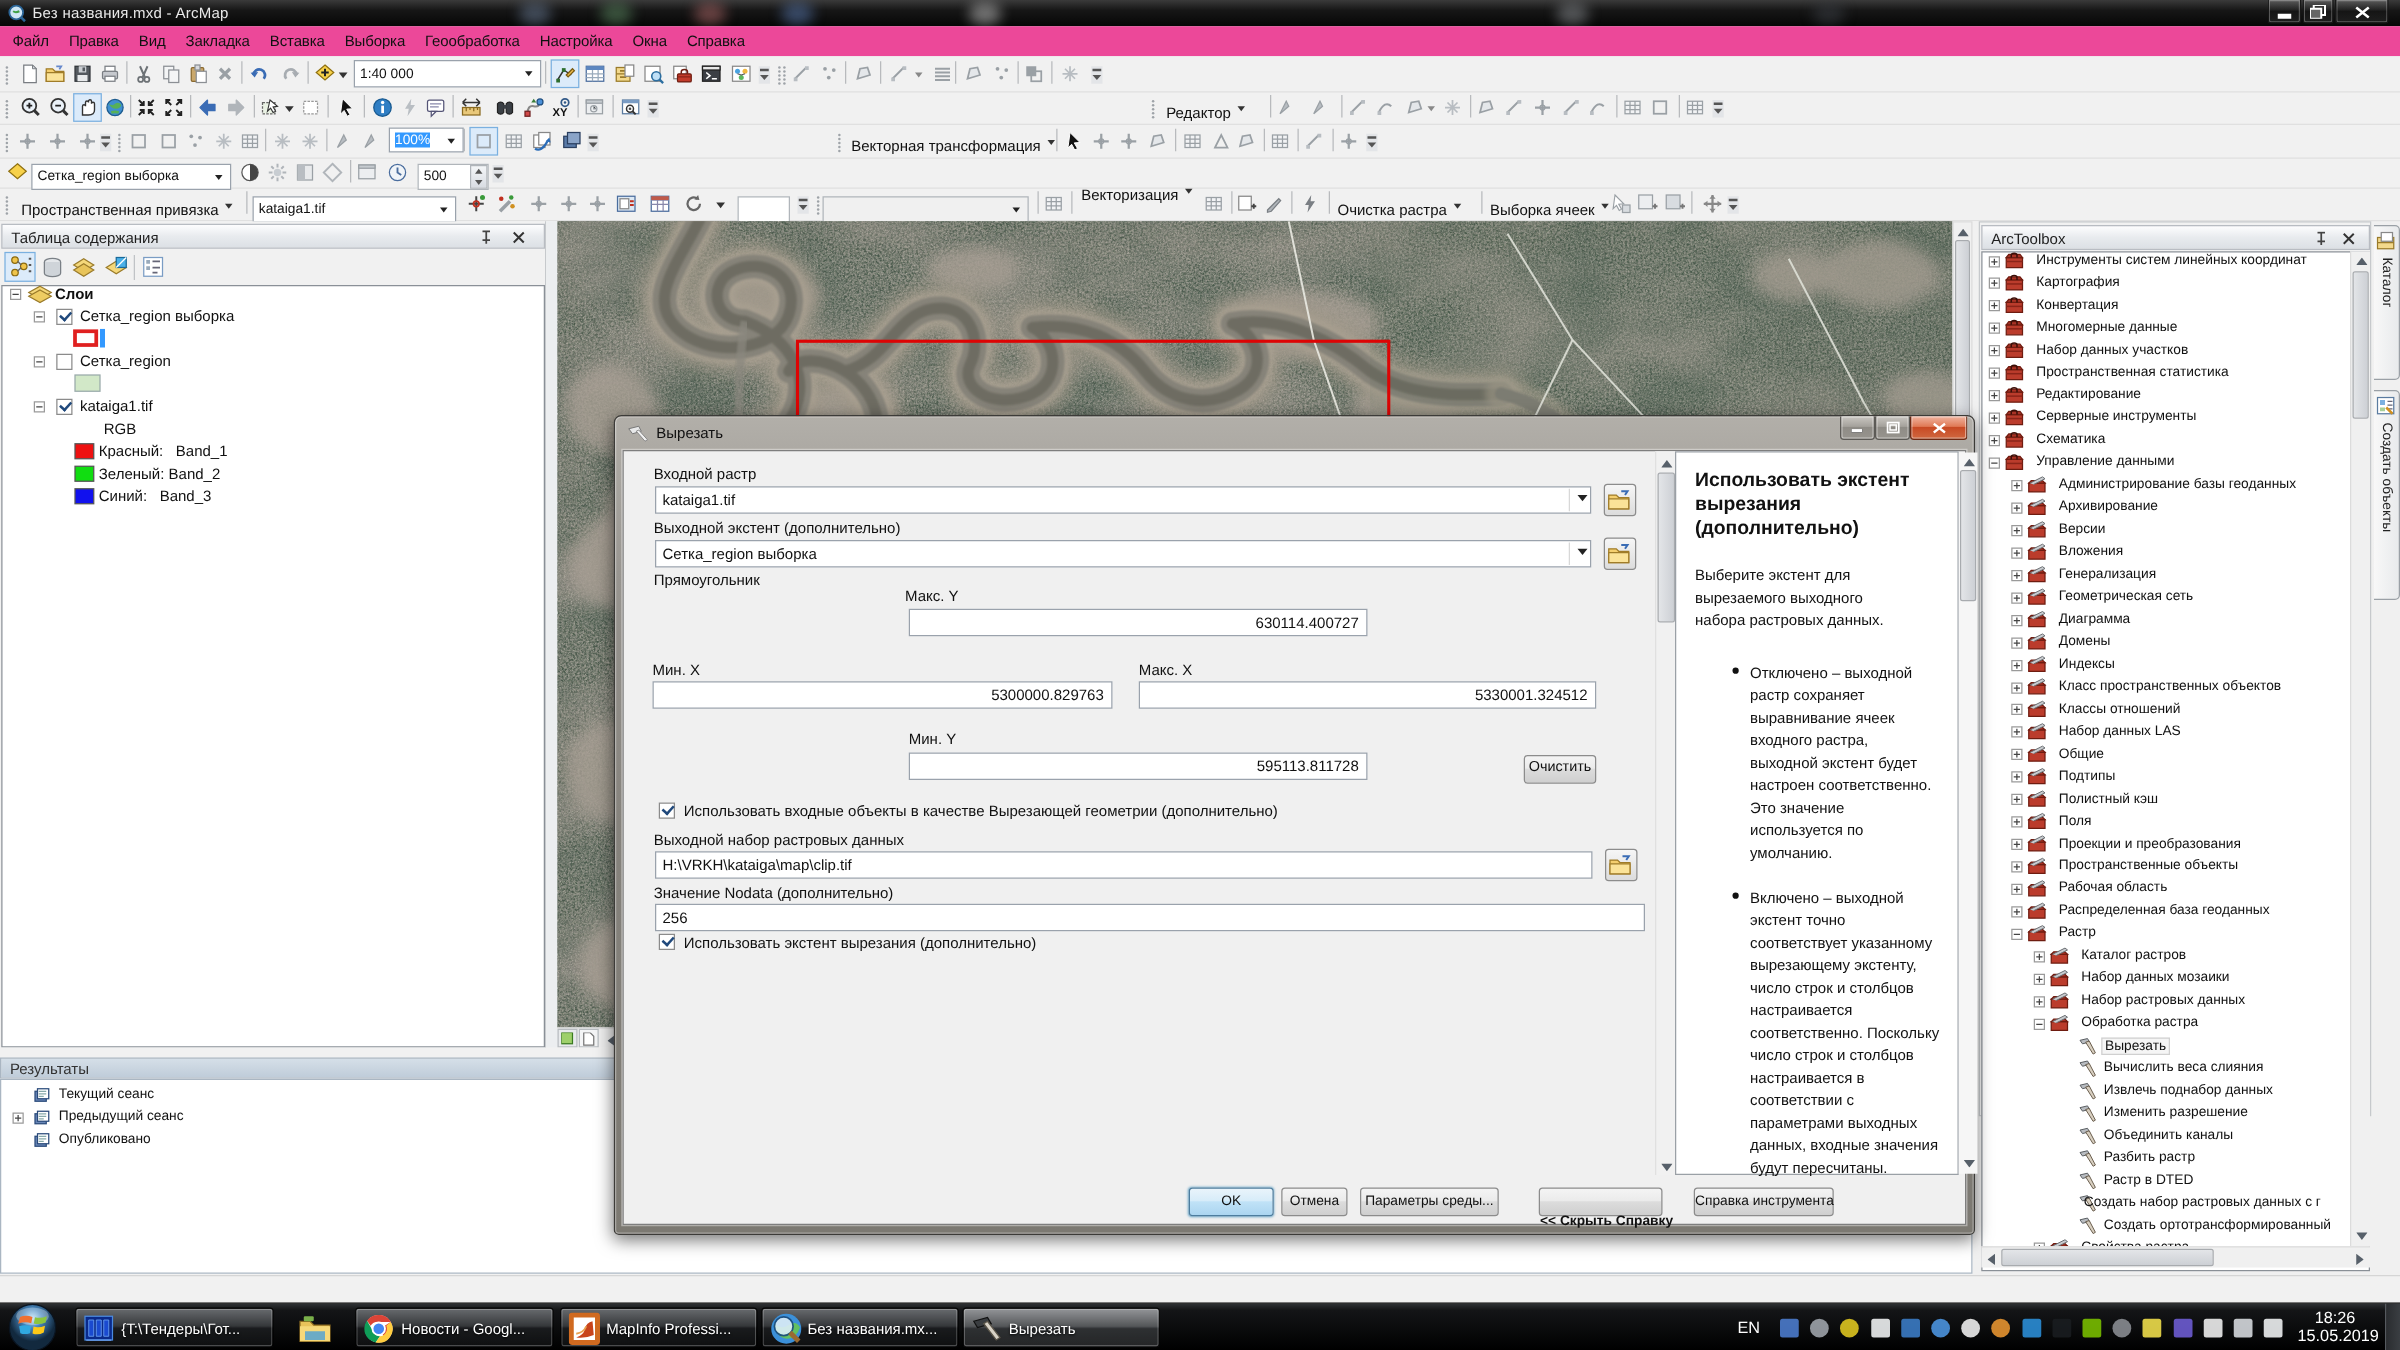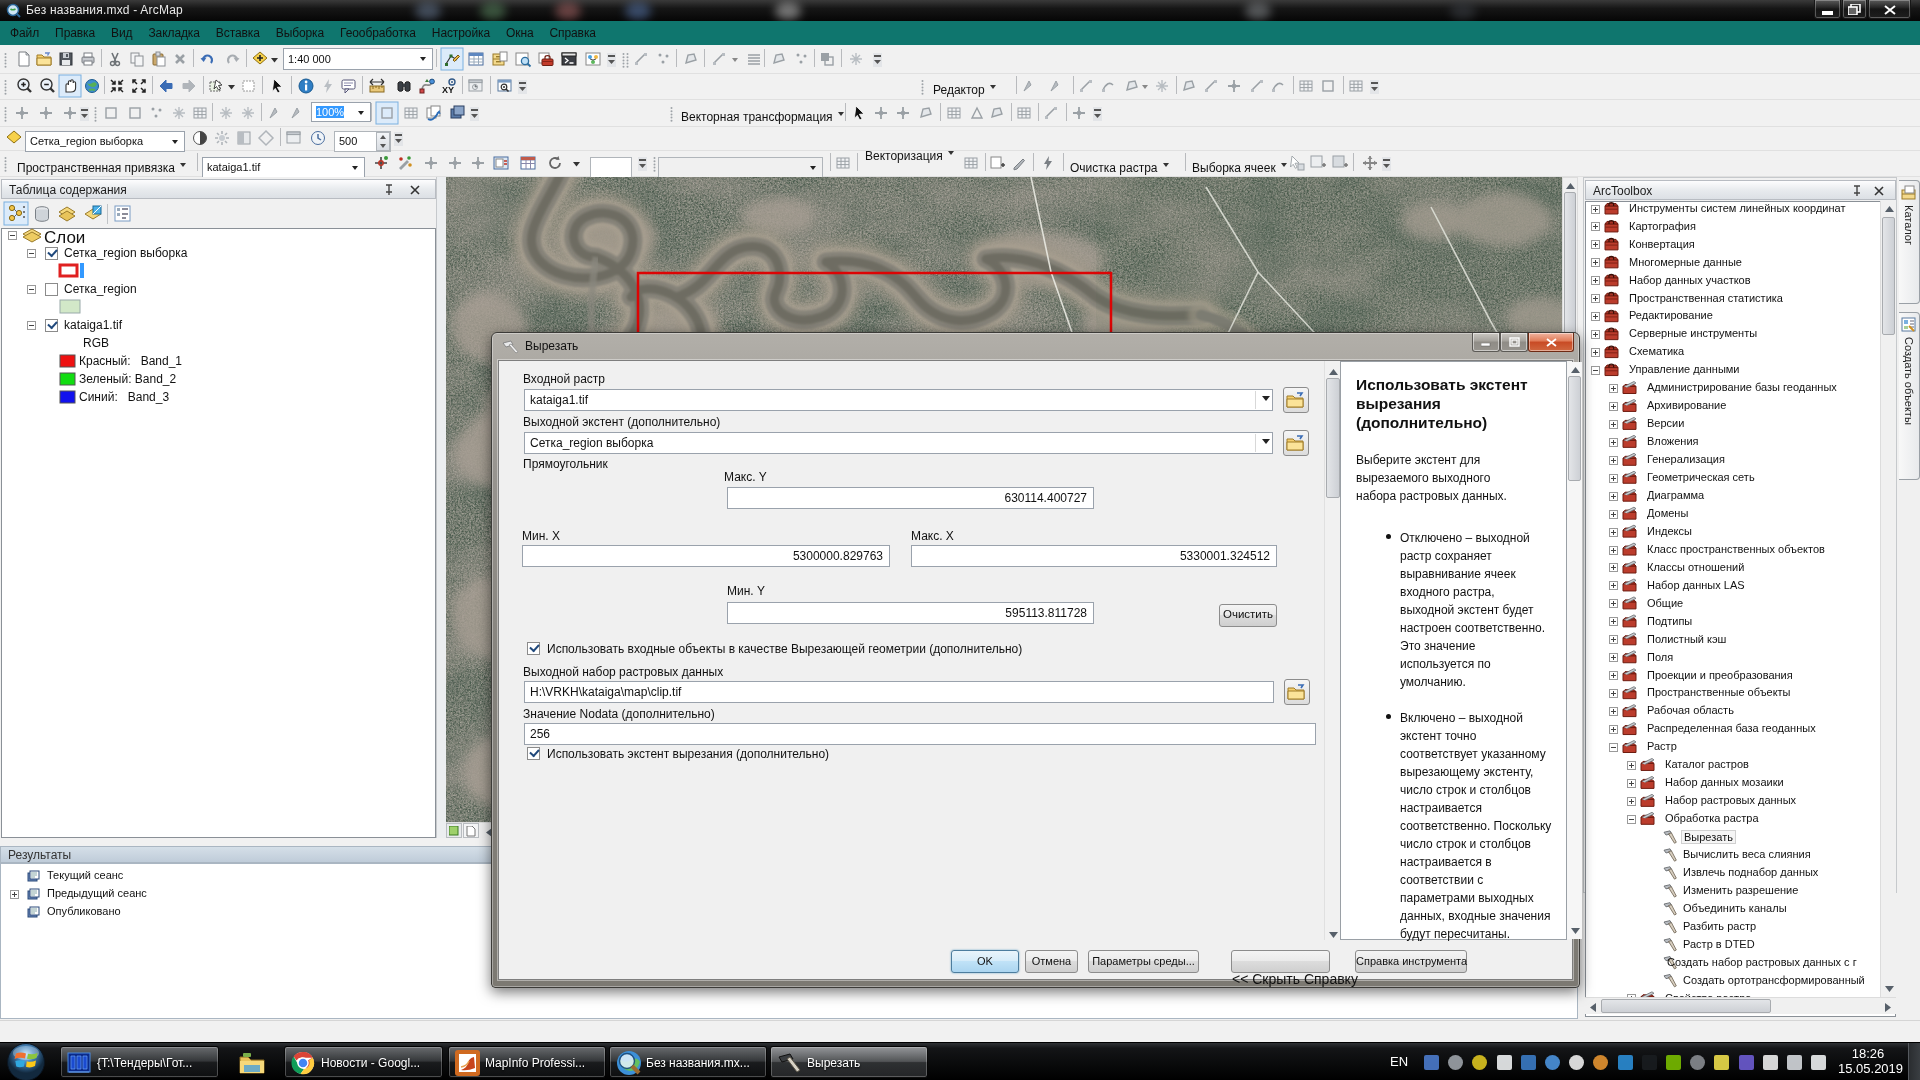--- a/index.html
+++ b/index.html
@@ -7,21 +7,21 @@
 .abs{position:absolute}
 #root{position:absolute;left:0;top:0;width:1920px;height:1080px}
 
 #titlebar{left:0;top:0;width:1920px;height:21px;background:linear-gradient(180deg,#3a3a3a 0%,#161616 40%,#060606 100%);overflow:hidden}
 #titlebar .blob{position:absolute;top:2px;filter:blur(5px);border-radius:50%;width:26px;height:18px;opacity:.55}
 #title-text{position:absolute;left:26px;top:3px;color:#e8e8e8;font-size:12px;letter-spacing:.2px}
 .capbtn{position:absolute;top:0;height:19px;border:1px solid #171717;border-top:none;
  background:linear-gradient(180deg,rgba(150,150,150,.35),rgba(60,60,60,.25) 45%,rgba(20,20,20,.3) 50%,rgba(90,90,90,.25));
  border-radius:0 0 3px 3px;box-shadow:inset 0 0 0 1px rgba(255,255,255,.28);color:#fff;text-align:center}
 
-#menubar{left:0;top:21px;width:1920px;height:24px;background:#0f766e;font-size:12px;color:#111}
+#menubar{left:0;top:21px;width:1920px;height:24px;background:#ec4899;font-size:12px;color:#111}
 #menubar span{display:inline-block;padding:5px 8px 0 8px;height:24px;letter-spacing:-0.1px}
 
 #tools{left:0;top:45px;width:1920px;height:132px;background:#f1f1f1}
 .trow{position:absolute;left:0;width:1920px;border-bottom:1px solid #e0e0e0}
 .combo{position:absolute;background:#fff;border:1px solid #9aa2ac;font-size:11px;color:#111}
 .combo .tx{position:absolute;left:4px;top:3px;white-space:nowrap}
 .combo .da{position:absolute;right:1px;top:1px;bottom:1px;width:15px;background:#fff}
 .combo .da:after{content:"";position:absolute;left:4px;top:7px;border:3.5px solid transparent;border-top:4px solid #222}
 .tlabel{position:absolute;font-size:12px;color:#111;white-space:nowrap}
 .tlabel:after{content:"";display:inline-block;margin-left:5px;vertical-align:2px;border:3.5px solid transparent;border-top:4px solid #333}
@@ -751,21 +751,21 @@
           <path d="M8 4 h6 M8 9 h6 M8 13 h4" stroke="#667" stroke-width="1.4"></path>
         </g>
       </svg>
       <div class="white abs" style="left:1px;top:51px;width:435px;height:610px"></div>
       <div class="tree">
         <div class="expbox" style="left:8px;top:54px"></div>
         <svg class="abs" style="left:22px;top:51px" width="20" height="16">
           <path d="M10 1 L19 6 L10 11 L1 6 z" fill="#f5d87a" stroke="#9a7b2a"></path>
           <path d="M10 4 L19 9 L10 14 L1 9 z" fill="#eecc62" stroke="#9a7b2a"></path>
         </svg>
-        <div class="trow-item" style="left:44px;top:51px;font-weight:normal;font-size:17px">Слои</div>
+        <div class="trow-item" style="left:44px;top:51px;font-weight:bold;font-size:12px">Слои</div>
         <div class="expbox" style="left:27px;top:72px"></div>
         <div class="cb on" style="left:45px;top:70px"></div>
         <div class="trow-item" style="left:64px;top:69px;font-size:12px">Сетка_region выборка</div>
         <svg class="abs" style="left:58px;top:86px" width="28" height="16">
           <rect x="2" y="2" width="17" height="11" fill="none" stroke="#e02020" stroke-width="3"></rect>
           <rect x="22" y="0" width="4" height="15" fill="#3399ff"></rect>
         </svg>
         <div class="expbox" style="left:27px;top:108px"></div>
         <div class="cb" style="left:45px;top:106px"></div>
         <div class="trow-item" style="left:64px;top:105px;font-size:12px">Сетка_region</div>
@@ -1366,21 +1366,21 @@
             <path d="M4.5 0 L9 6 H0 z" fill="#57606a"></path>
           </svg>
       <div class="thumb" style="left:1px;top:14px;width:13px;height:105px"></div>
       <svg class="abs" style="left:4px;bottom:5px" width="9" height="7">
             <path d="M4.5 7 L9 1 H0 z" fill="#57606a"></path>
           </svg>
         </div>
         <div class="btn" style="left:452px;top:589px;width:68px;height:23px;padding-top:4px;font-size:11px;background:linear-gradient(180deg,#e9f4fb,#d7ecf9 45%,#c0e2f7 50%,#abd5f0);border:1px solid #4d7d9e;box-shadow:0 0 2px #5c9fc4;">OK</div>
         <div class="btn" style="left:526px;top:589px;width:53px;height:23px;padding-top:4px;font-size:11px;">Отмена</div>
         <div class="btn" style="left:589px;top:589px;width:111px;height:23px;padding-top:4px;font-size:11px;">Параметры среды...</div>
-        <div class="btn" style="left:732px;top:589px;width:99px;height:23px;padding-top:20px;font-size:14px;">&lt;&lt; Скрыть Справку</div>
+        <div class="btn" style="left:732px;top:589px;width:99px;height:23px;padding-top:20px;font-size:11px;font-weight:bold;">&lt;&lt; Скрыть Справку</div>
         <div class="btn" style="left:856px;top:589px;width:112px;height:23px;padding-top:4px;font-size:11px;">Справка инструмента</div>
       </div>
     </div>
 <div id="taskbar" class="abs">
       <svg class="abs" style="left:5px;top:-1px" width="42" height="40">
       <defs>
           <radialGradient id="orb" cx="50%" cy="30%">
             <stop offset="0%" stop-color="#b8e0f8"></stop>
             <stop offset="40%" stop-color="#4888c0"></stop>
             <stop offset="100%" stop-color="#12293e"></stop>

